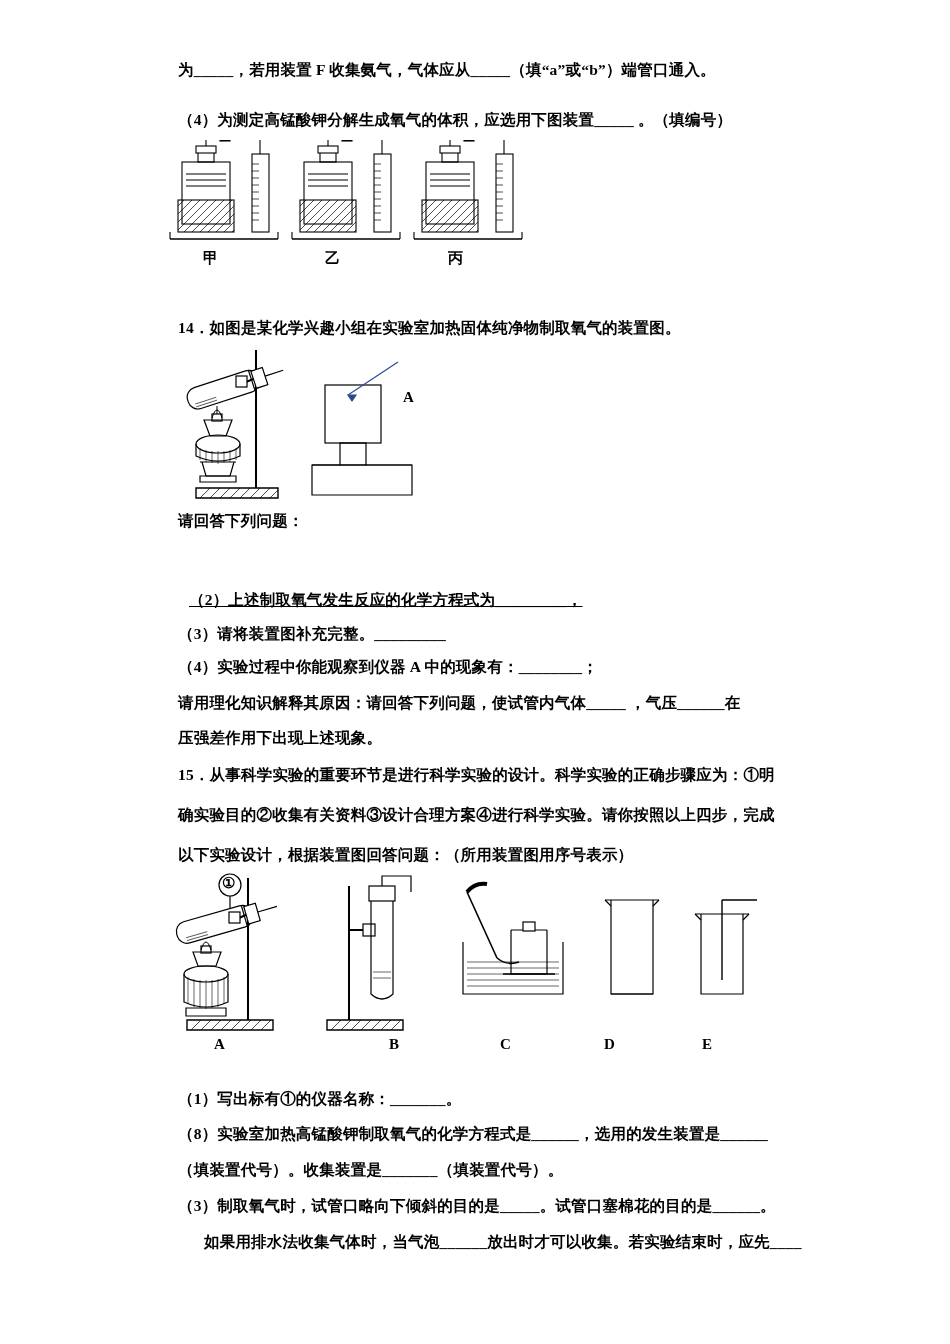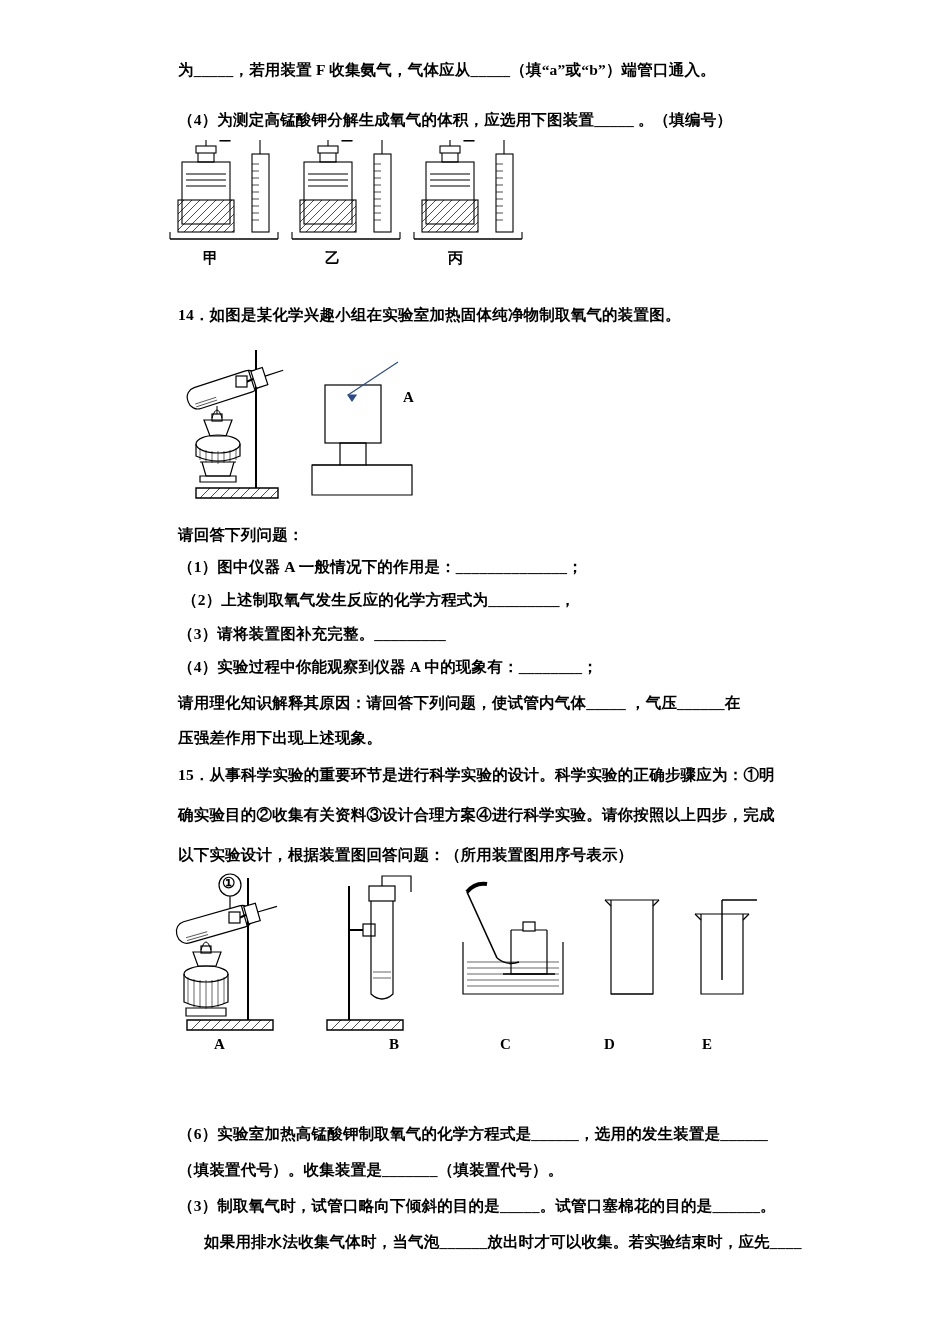--- a/index.html
+++ b/index.html
@@ -182,21 +182,21 @@
           <line x1="10" y1="92" x2="10" y2="99"></line>
           <line x1="118" y1="92" x2="118" y2="99"></line>
         </g>
       </g>
     </svg>
   </div>
   <div class="lbl" style="left:203px; top:249px;">甲</div>
   <div class="lbl" style="left:325px; top:249px;">乙</div>
   <div class="lbl" style="left:448px; top:249px;">丙</div>
 
-  <div class="txt" style="left:178px; top:305px;">14．如图是某化学兴趣小组在实验室加热固体纯净物制取氧气的装置图。</div>
+  <div class="txt" style="left:178px; top:318px;">14．如图是某化学兴趣小组在实验室加热固体纯净物制取氧气的装置图。</div>
 
   <div class="fig" style="left:160px; top:340px;">
     <svg width="300" height="180" viewBox="0 0 300 180">
       <g stroke="#000" fill="none" stroke-width="1.2">
 
         <line x1="96" y1="10" x2="96" y2="148" stroke-width="2"></line>
 
         <path d="M36 148 L118 148 L118 158 L36 158 Z" stroke-width="1.4"></path>
         <g stroke-width="0.7">
           <line x1="40" y1="158" x2="50" y2="148"></line>
@@ -257,23 +257,22 @@
       </g>
 
       <g stroke="#2b4b8f" fill="none" stroke-width="1.2">
         <line x1="188" y1="55" x2="238" y2="22"></line>
         <path d="M188 55 L196 55 L192 61 Z" fill="#2b4b8f"></path>
       </g>
     </svg>
   </div>
   <div class="lbl" style="left:403px; top:389px;">A</div>
 
-  <div class="txt" style="left:178px; top:525px;">请回答下列问题：</div>
-  <div class="txt" style="left:178px; top:557px;">（1）图中仪器 A 一般情况下的作用是：______________；</div>
-  <div class="txt" style="left:182px; top:590px;">（2）上述制取氧气发生反应的化学方程式为_________，</div>
+  <div class="txt" style="left:178px; top:511px;">请回答下列问题：</div>
+  <div class="txt" style="left:189px; top:590px;text-decoration:underline;">（2）上述制取氧气发生反应的化学方程式为_________，</div>
   <div class="txt" style="left:178px; top:624px;text-align:center;">（3）请将装置图补充完整。_________</div>
   <div class="txt" style="left:178px; top:657px;">（4）实验过程中你能观察到仪器 A 中的现象有：________；</div>
   <div class="txt" style="left:178px; top:693px;">请用理化知识解释其原因：请回答下列问题，使试管内气体_____ ，气压______在</div>
   <div class="txt" style="left:178px; top:728px;">压强差作用下出现上述现象。</div>
   <div class="txt" style="left:178px; top:765px;">15．从事科学实验的重要环节是进行科学实验的设计。科学实验的正确步骤应为：①明</div>
   <div class="txt" style="left:178px; top:805px;">确实验目的②收集有关资料③设计合理方案④进行科学实验。请你按照以上四步，完成</div>
   <div class="txt" style="left:178px; top:845px;">以下实验设计，根据装置图回答问题：（所用装置图用序号表示）</div>
 
   <div class="fig" style="left:155px; top:870px;">
     <svg width="620" height="165" viewBox="0 0 620 165">
@@ -394,18 +393,19 @@
       </g>
     </svg>
   </div>
   <div class="lbl" style="left:222px; top:874px;">①</div>
   <div class="lbl" style="left:214px; top:1036px;">A</div>
   <div class="lbl" style="left:389px; top:1036px;">B</div>
   <div class="lbl" style="left:500px; top:1036px;">C</div>
   <div class="lbl" style="left:604px; top:1036px;">D</div>
   <div class="lbl" style="left:702px; top:1036px;">E</div>
 
-  <div class="txt" style="left:178px; top:1124px;">（6）实验室加热高锰酸钾制取氧气的化学方程式是______，选用的发生装置是______</div>
+  <div class="txt" style="left:178px; top:1089px;">（1）写出标有①的仪器名称：_______。</div>
+  <div class="txt" style="left:178px; top:1124px;">（8）实验室加热高锰酸钾制取氧气的化学方程式是______，选用的发生装置是______</div>
   <div class="txt" style="left:178px; top:1160px;">（填装置代号）。收集装置是_______（填装置代号）。</div>
   <div class="txt" style="left:178px; top:1196px;">（3）制取氧气时，试管口略向下倾斜的目的是_____。试管口塞棉花的目的是______。</div>
   <div class="txt" style="left:178px; top:1232px;margin-left:26px;">如果用排水法收集气体时，当气泡______放出时才可以收集。若实验结束时，应先____</div>
 
 </div>
 
 </body></html>

